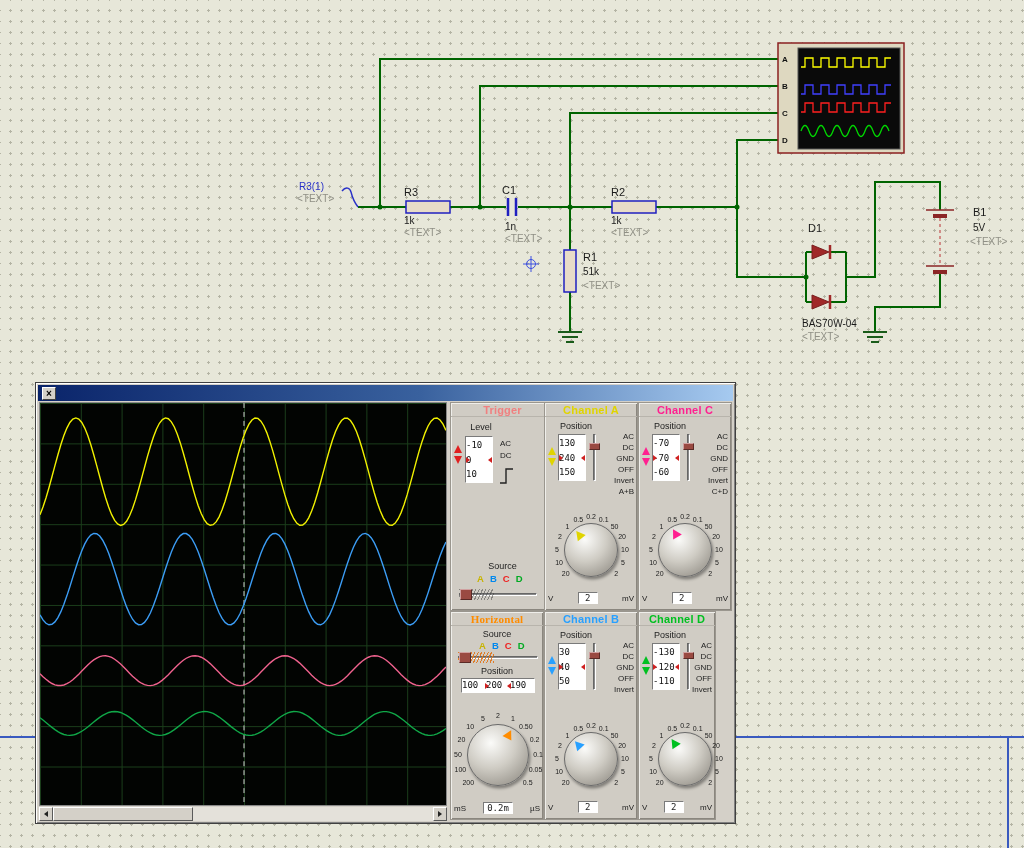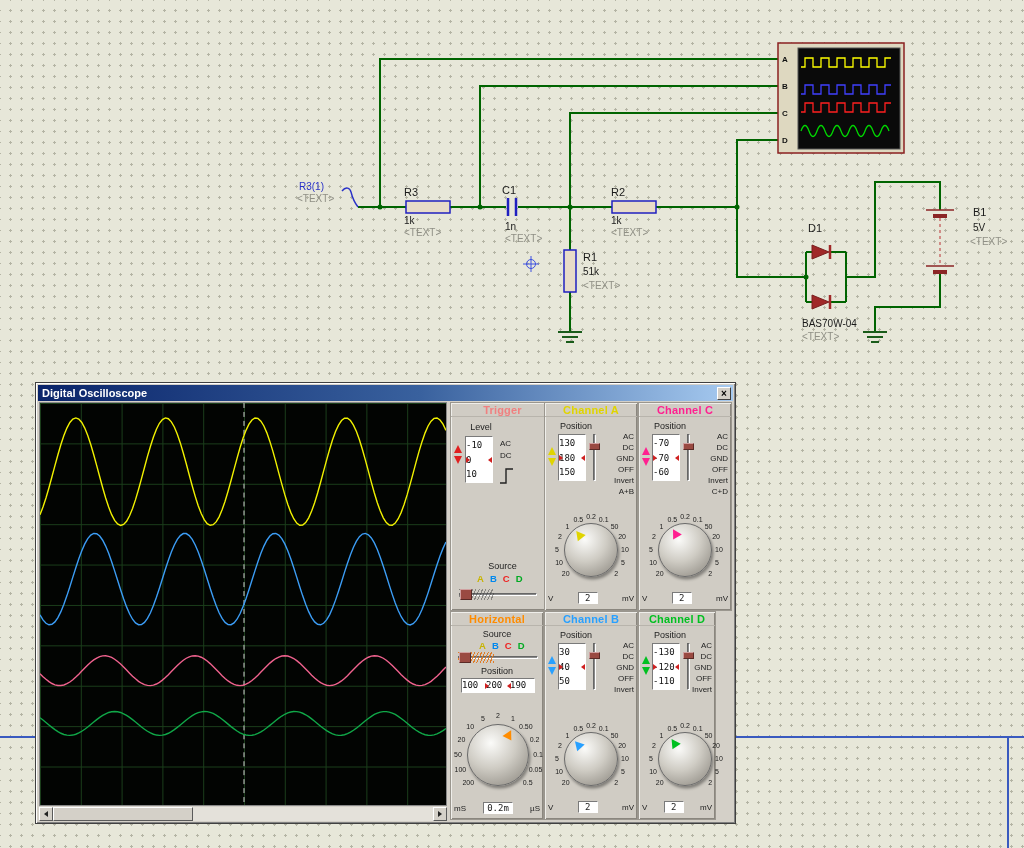--- a/index.html
+++ b/index.html
@@ -168,21 +168,20 @@
   <text class="s-ref" x="973" y="216">B1</text>
   <text class="s-val" x="973" y="231">5V</text>
   <text class="s-gray" x="970" y="245">&lt;TEXT&gt;</text>
 </svg>
 
 <div class="sheet-hline"></div>
 <div class="sheet-vline"></div>
 
 <div class="scope-window">
   <div class="titlebar">
-    <span class="title">Digital Oscilloscope</span>
     <span class="close-btn">×</span>
   </div>
   <div class="scope-body">
 
     <div class="display">
       <svg id="wave-svg" viewBox="0 0 408 404">
         <line id="cursor-line" y1="0" y2="404" stroke="#d0d0d0" stroke-width="1" stroke-dasharray="5 4" x1="205" x2="205"></line>
       <path d="M0 112.2L3 104.6L6 95.5L9 85.2L12 74.1L15 62.9L18 52.0L21 41.7L24 32.7L27 25.2L30 19.6L33 16.2L36 15.0L39 16.2L42 19.6L45 25.2L48 32.7L51 41.7L54 52.0L57 62.9L60 74.1L63 85.2L66 95.5L69 104.6L72 112.2L75 118.0L78 121.6L81 123.0L84 122.0L87 118.8L90 113.3L93 106.0L96 97.1L99 86.9L102 76.0L105 64.8L108 53.7L111 43.4L114 34.1L117 26.3L120 20.4L123 16.6L126 15.0L129 15.8L132 18.9L135 24.1L138 31.3L141 40.1L144 50.2L147 61.1L150 72.3L153 83.4L156 93.8L159 103.2L162 111.1L165 117.2L168 121.2L171 122.9L174 122.3L177 119.5L180 114.4L183 107.3L186 98.7L189 88.7L192 77.9L195 66.7L198 55.6L201 45.0L204 35.5L207 27.5L210 21.3L213 17.1L216 15.1L219 15.5L222 18.2L225 23.1L228 30.0L231 38.6L234 48.4L237 59.2L240 70.4L243 81.5L246 92.1L249 101.7L252 109.9L255 116.3L258 120.7L261 122.8L264 122.6L267 120.1L270 115.4L273 108.6L276 100.2L279 90.4L282 79.7L285 68.5L288 57.4L291 46.7L294 37.0L297 28.7L300 22.2L303 17.6L306 15.3L309 15.3L312 17.6L315 22.2L318 28.7L321 37.0L324 46.7L327 57.4L330 68.5L333 79.7L336 90.4L339 100.2L342 108.6L345 115.4L348 120.1L351 122.6L354 122.8L357 120.7L360 116.3L363 109.9L366 101.7L369 92.1L372 81.5L375 70.4L378 59.2L381 48.4L384 38.6L387 30.0L390 23.1L393 18.2L396 15.5L399 15.1L402 17.1L405 21.3L408 27.5" fill="none" stroke="#f2f200" stroke-width="1.4"></path>
           <path d="M0 212.9L3 218.0L6 221.4L9 222.9L12 222.4L15 220.0L18 215.7L21 209.7L24 202.3L27 193.8L30 184.6L33 175.0L36 165.5L39 156.6L42 148.5L45 141.6L48 136.3L51 132.8L54 131.1L57 131.4L60 133.7L63 137.9L66 143.8L69 151.1L72 159.5L75 168.7L78 178.2L81 187.7L84 196.7L87 204.9L90 211.8L93 217.3L96 221.0L99 222.8L102 222.7L105 220.5L108 216.5L111 210.8L114 203.6L117 195.2L120 186.1L123 176.6L126 167.1L129 158.0L132 149.8L135 142.7L138 137.1L141 133.2L144 131.2L147 131.2L150 133.2L153 137.1L156 142.7L159 149.8L162 158.0L165 167.1L168 176.6L171 186.1L174 195.2L177 203.6L180 210.8L183 216.5L186 220.5L189 222.7L192 222.8L195 221.0L198 217.3L201 211.8L204 204.9L207 196.7L210 187.7L213 178.2L216 168.7L219 159.5L222 151.1L225 143.8L228 137.9L231 133.7L234 131.4L237 131.1L240 132.8L243 136.3L246 141.6L249 148.5L252 156.6L255 165.5L258 175.0L261 184.6L264 193.8L267 202.3L270 209.7L273 215.7L276 220.0L279 222.4L282 222.9L285 221.4L288 218.0L291 212.9L294 206.1L297 198.1L300 189.2L303 179.8L306 170.2L309 161.0L312 152.4L315 144.9L318 138.8L321 134.3L324 131.7L327 131.0L330 132.4L333 135.6L336 140.6L339 147.3L342 155.2L345 164.0L348 173.4L351 183.0L354 192.3L357 200.9L360 208.5L363 214.8L366 219.4L369 222.2L372 223.0L375 221.8L378 218.7L381 213.8L384 207.3L387 199.5L390 190.8L393 181.4L396 171.8L399 162.5L402 153.8L405 146.1L408 139.7" fill="none" stroke="#3c9df5" stroke-width="1.4"></path>
           <path d="M0 272.0L3 275.0L6 277.7L9 280.0L12 281.9L15 283.2L18 283.9L21 283.9L24 283.4L27 282.1L30 280.4L33 278.1L36 275.4L39 272.5L42 269.4L45 266.3L48 263.3L51 260.5L54 258.2L57 256.3L60 254.9L63 254.1L66 254.0L69 254.6L72 255.7L75 257.5L78 259.7L81 262.3L84 265.3L87 268.3L90 271.5L93 274.5L96 277.2L99 279.7L102 281.6L105 283.0L108 283.8L111 284.0L114 283.5L117 282.4L120 280.7L123 278.5L126 275.9L129 273.0L132 269.9L135 266.8L138 263.8L141 261.0L144 258.5L147 256.5L150 255.1L153 254.2L156 254.0L159 254.4L162 255.5L165 257.1L168 259.3L171 261.9L174 264.8L177 267.8L180 270.9L183 274.0L186 276.8L189 279.3L192 281.3L195 282.8L198 283.7L201 284.0L204 283.6L207 282.6L210 281.0L213 278.9L216 276.3L219 273.5L222 270.4L225 267.3L228 264.3L231 261.4L234 258.9L237 256.8L240 255.3L243 254.3L246 254.0L249 254.3L252 255.3L255 256.8L258 258.9L261 261.4L264 264.3L267 267.3L270 270.4L273 273.5L276 276.3L279 278.9L282 281.0L285 282.6L288 283.6L291 284.0L294 283.7L297 282.8L300 281.3L303 279.3L306 276.8L309 274.0L312 270.9L315 267.8L318 264.8L321 261.9L324 259.3L327 257.1L330 255.5L333 254.4L336 254.0L339 254.2L342 255.1L345 256.5L348 258.5L351 261.0L354 263.8L357 266.8L360 269.9L363 273.0L366 275.9L369 278.5L372 280.7L375 282.4L378 283.5L381 284.0L384 283.8L387 283.0L390 281.6L393 279.7L396 277.2L399 274.5L402 271.5L405 268.3L408 265.3" fill="none" stroke="#f0628e" stroke-width="1.4"></path>
@@ -229,21 +228,21 @@
       </div>
     </div>
 
     <div class="panel" style="left:506px;top:1px;width:94px;height:209px">
       <div class="panel-title" style="color: rgb(224, 212, 0);">Channel A</div>
       <div class="lbl" style="left:0;top:18px;width:62px">Position</div>
       <span class="tri-up" style="left: 3px; top: 44px; border-bottom-color: rgb(224, 212, 0); border-top-color: rgb(224, 212, 0);"></span>
       <span class="tri-down" style="left: 3px; top: 55px; border-bottom-color: rgb(224, 212, 0); border-top-color: rgb(224, 212, 0);"></span>
       <div class="numbox v" style="left:13px;top:31px">
         <span>130</span>
-        <span>180</span>
+        <span>240</span>
         <span>150</span>
       </div>
       <div class="vslider" style="left:44px;top:31px;height:47px">
           <div class="vtrack"></div>
           <div class="vhandle" style="top:9px"></div>
         </div>
       <div class="switches">
         <div>AC</div>
         <div>DC</div>
         <div>GND</div>
@@ -321,21 +320,21 @@
           <span style="left: 25.3px; top: 22.8px;">2</span>
         </div>
       <div class="unit-row" style="top:189px">
         <span>V</span>
         <span class="unit-value">2</span>
         <span>mV</span>
       </div>
     </div>
 
     <div class="panel" style="left:412px;top:210px;width:94px;height:209px">
-      <div class="panel-title" style="color: rgb(255, 140, 0);">Horizontal</div>
+      <div class="panel-title" style="color: rgb(255, 140, 0); font-family: Liberation Serif, serif;">Horizontal</div>
       <div class="lbl" style="left:0;top:17px;width:100%">Source</div>
       <div class="letters" style="left:28px;top:28px">
           <span style="color: rgb(200, 180, 0);">A</span>
           <span style="color: rgb(0, 136, 238);">B</span>
           <span style="color: rgb(238, 34, 34);">C</span>
           <span style="color: rgb(0, 170, 34);">D</span>
         </div>
       <div class="hslider" style="left:7px;top:40px;width:80px">
         <div class="htrack"></div>
           <div class="hhatch orange"></div>

